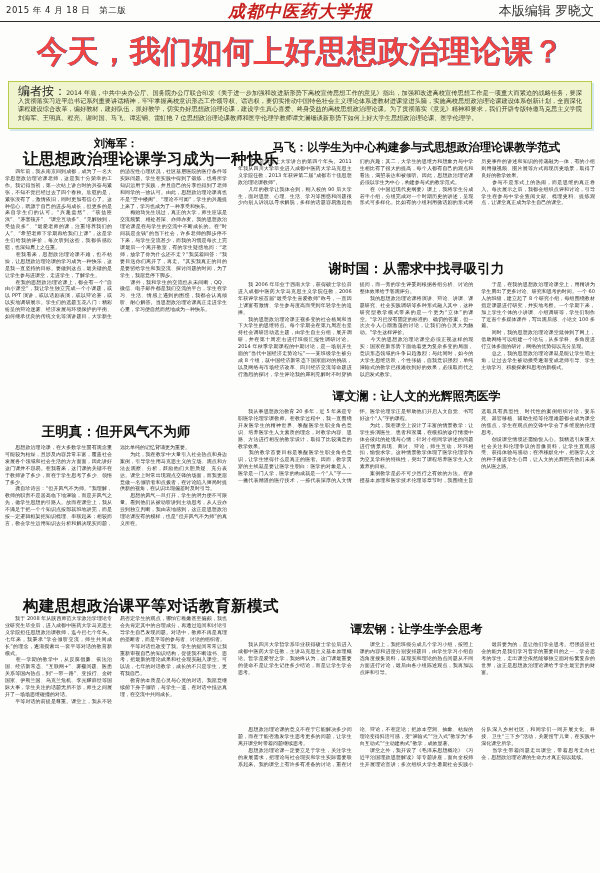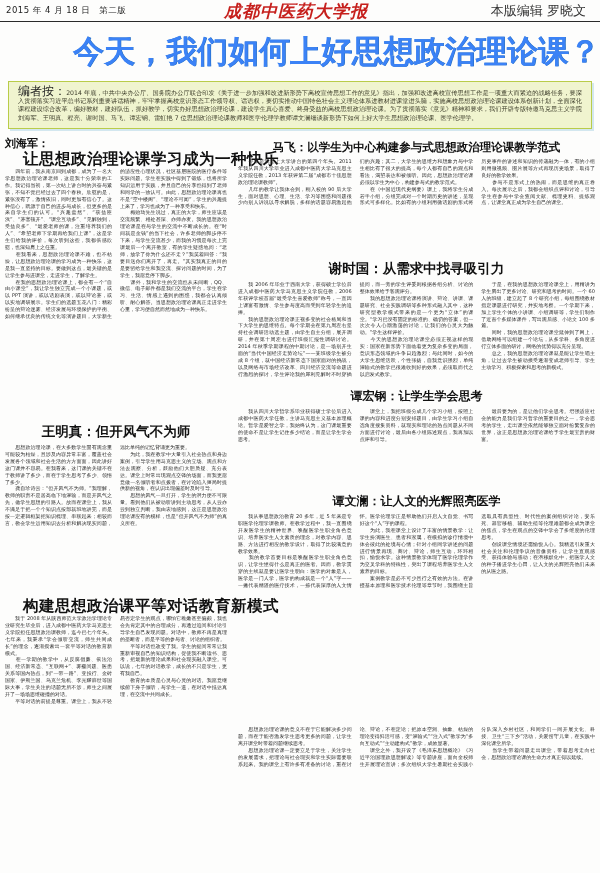--- a/index.html
+++ b/index.html
@@ -2,45 +2,45 @@
 <html><head>
 <meta charset="utf-8">
 <style>
   * { margin:0; padding:0; box-sizing:border-box; }
   html,body { width:600px; background:#e9e9e9; -webkit-text-size-adjust:none; }
   body { font-family:"DejaVu Sans", sans-serif; }
   .page { width:600px; height:873px; background:#fdfdfc; overflow:hidden; position:relative; }
 
   
   .topbar { display:flex; align-items:center; justify-content:space-between;
-            padding:3px 14px 2px 6px; height:22px; border-bottom:1.5px solid #2a2a2a; }
+            padding:3px 6px 2px 6px; height:22px; border-bottom:1.5px solid #2a2a2a; }
   .dateline { font-size:8.5px; color:#222; letter-spacing:.5px; white-space:nowrap; width:170px; }
   .masthead { font-size:17px; font-weight:900; font-style:italic; color:#c6201d;
               font-family:"DejaVu Serif", serif; letter-spacing:1px; white-space:nowrap;text-align:right; }
   .editorline { font-size:13px; color:#333; width:170px; text-align:right; white-space:nowrap; }
 
   
-  .headline { text-align:right; font-size:31px; font-weight:900; color:#3b82f6;
+  .headline { text-align:center; font-size:31px; font-weight:900; color:#ef4444;
               letter-spacing:0; padding:9px 0 6px 0; white-space:nowrap;
               font-family:"DejaVu Sans", sans-serif; text-shadow:.5px 0 #1e68b3; }
 
   
   .notebox { margin:2px 8px 6px 8px; background:#f0f4cf; border:1.5px solid #b9cc49;
              box-shadow:2px 2px 0 #d3e7ef; padding:5px 9px 6px 9px; min-height:48px; }
   .notebox .note-text { font-size:6.2px; line-height:8.2px; color:#3a3a28; text-align:justify; }
   .notebox .note-label { font-weight:normal; color:#1f1f1f; font-size:12px; }
 
   
   .main { display:flex; padding:2px 5px 0 5px; gap:11px; height:742px; overflow:hidden; }
   .zone-left  { width:222px; flex:none; }
   .zone-right { flex:1; min-width:0; }
 
   .art { margin-bottom:5px; }
   .hdr-author { font-size:11px; font-weight:bold; color:#111;
-                font-family:"DejaVu Serif", serif; line-height:13px; }
+                font-family:"DejaVu Serif", serif; line-height:13px;text-align:center; }
   .hdr-title-big { font-size:15.5px; font-weight:bold; color:#111; letter-spacing:.5px;
                    font-family:"DejaVu Serif", serif; line-height:18px; padding-left:18px;
                    white-space:nowrap; }
   .hdr-center { text-align:center; font-weight:bold; color:#111; font-family:"DejaVu Serif", serif;
                 margin:3px 0 3px 0; white-space:nowrap; }
   .hdr-center.s14 { font-size:13.5px; }
   .hdr-center.s12 { font-size:12px; }
   .hdr-center.s11 { font-size:11.5px; }
 
   .body-cols { font-size:5px; line-height:6.9px; color:#2c2c2c; text-align:justify;
@@ -116,33 +116,33 @@
         <div class="body-cols cols3 h102">　　我 2006 年毕业于西南大学，获得硕士学位后进入成都中医药大学马克思主义学院任教，2006 年获评学校首届“最受学生喜爱教师”称号，一直因上课富有激情、学生参与度高而受到年轻学生的追捧。
 　　我的思想政治理论课正视多变的社会格局和当下大学生的思维特点。每个学期会在第九周左右坚持社会调研活动选主题，由学生自主分组，展开调研，并在第十周左右进行班级汇报性调研讨论。2014 年秋季学期课程的中期讨论，是一场别开生面的“当代中国经济走势论坛”——某班级学生被分成 8 个组，就中国经济新常态下国家面对的挑战，以及网络与市场经济改革、四川经济交流等命题进行激烈的探讨，学生评论我的犀利见解时不时穿插提问，而一旁的学生评委则根据各组分析、讨论的整体效果给予客观评分。
 　　我的思想政治理论课将演讲、辩论、讲课、课题研究、社会实践调研等多种形式融入其中，这种研究型教学模式带来的是一个更为“立体”的课堂。“学习已没有固定的标准的、确切的答案，但一次次令人心潮激荡的讨论，让我们的心灵大为触动。”学生这样评价。
 　　今天的思想政治理论课堂必须正视这样的现实：国家在新形势下面临着更为复杂多变的局面，意识形态领域的斗争日趋激烈；与此同时，如今的大学生思维活跃，个性张扬，自我意识强烈，单纯灌输式的教学已很难收到好的效果，必须取而代之以启发式教学。
 　　于是，在我的思想政治理论课堂上，用精讲为学生腾出了更多讨论、研究和思考的时间。一个 60 人的班级，建立起了 8 个研究小组，每组围绕教材指定课题进行研究，并实地考察。一个学期下来，加上学生个体的小讲课、小组调研等，学生们制作了近百个多媒体课件，写出观后感、小论文 100 多篇。
 　　同时，我的思想政治理论课堂延伸到了网上，借助网络可以组建一个论坛，从多学科、多角度进行立体多面的研讨，网络的优势得以充分呈现。
 　　总之，我的思想政治理论课就是能让学生唱主角，让过去学生被动接受逐渐变成老师引导、学生主动学习、积极探索和思考的新模式。</div>
       </div>
 
       <div class="art">
-        <div class="hdr-center s12"><span>谭宏钢：</span><span>让学生学会思考</span></div>
-        <div class="body-cols cols3 h80">　　我从四川大学哲学系毕业获得硕士学位后进入成都中医药大学任教，主讲马克思主义基本原理概论。哲学是爱智之学，我始终认为，这门课最重要的使命不是让学生记住多少结论，而是让学生学会思考。
-　　课堂上，我把班级分成几个学习小组，按照上课的内容和进度分别安排题目，由学生学习小组自选角度搜集资料，就现实和理论的热点问题从不同方面进行讨论，最后由各小组陈述观点，我再加以点评和引导。
-　　最后要为的，是让他们学会思考。增强适应社会的能力是我们学习哲学的重要目的之一，学会思考的学生，走出课堂依然能够独立面对纷繁复杂的世界，这正是思想政治理论课给予学生最宝贵的财富。</div>
-      </div>
-
-      <div class="art">
         <div class="hdr-center s12"><span>谭文澜：</span><span>让人文的光辉照亮医学</span></div>
         <div class="body-cols cols3 h208">　　我从事思想政治教育 20 多年，近 5 年来是专职医学伦理学课教师。在教学过程中，我一直围绕开发医学生的精神世界、唤醒医学生职业角色意识、培养医学生人文素质的理念，对教学内容、思路、方法进行相应的教学设计，取得了比较满意的教学效果。
 　　我的教学首要目标是唤醒医学生职业角色意识，让学生懂得什么是真正的医者。因而，教学贯穿的主线就是要让医学生明白：医学的对象是人，医学是一门人学，医学的构成就是一个“人”字——一撇代表精湛的医疗技术，一捺代表深厚的人文情怀。医学伦理学正是帮助他们开启人文自觉、书写好这个“人”字的课程。
 　　为此，我在课堂上设计了丰富的情景教学：让学生扮演医生、患者和家属，在模拟的诊疗情境中体会彼此的处境与心情；针对小组同学讲述的问题进行情景再现、商讨、辩论，师生互动，环环相扣，愉悦求学。这种情景教学体现了医学伦理学作为交叉学科的特殊性，突出了课程培养医学生人文素养的目标。
 　　案例教学是必不可少且行之有效的方法。在讲授基本原理和医学技术伦理等章节时，我围绕主旨选取具有典型性、时代性的案例组织讨论，安乐死、器官移植、辅助生殖等伦理难题都会成为课堂的焦点，学生在观点的交锋中学会了多维度的伦理思考。
 　　创设课堂情境还需愉悦人心。我精选引发重大社会关注和伦理争议的音像资料，让学生直观感受、获得体验与感动；在潜移默化中，把医学人文的种子播进学生心田，让人文的光辉照亮他们未来的从医之路。</div>
+      </div>
+
+      <div class="art">
+        <div class="hdr-center s12"><span>谭宏钢：</span><span>让学生学会思考</span></div>
+        <div class="body-cols cols3 h80">　　我从四川大学哲学系毕业获得硕士学位后进入成都中医药大学任教，主讲马克思主义基本原理概论。哲学是爱智之学，我始终认为，这门课最重要的使命不是让学生记住多少结论，而是让学生学会思考。
+　　课堂上，我把班级分成几个学习小组，按照上课的内容和进度分别安排题目，由学生学习小组自选角度搜集资料，就现实和理论的热点问题从不同方面进行讨论，最后由各小组陈述观点，我再加以点评和引导。
+　　最后要为的，是让他们学会思考。增强适应社会的能力是我们学习哲学的重要目的之一，学会思考的学生，走出课堂依然能够独立面对纷繁复杂的世界，这正是思想政治理论课给予学生最宝贵的财富。</div>
       </div>
 
       <div class="art">
         <div class="body-cols cols3 h90">　　思想政治理论课的意义不在于它能解决多少问题，而在于能否激发学生思考更多的问题，让学生离开课堂时带着问题继续思考。
 　　思想政治理论课一定要立足于学生，关注学生的发展需求，把理论与社会现实和学生实际需要联系起来。我的课堂上有许多有准备的讨论，重在讨论、辩论，不在定论；把原本空洞、抽象、枯燥的理论变得鲜活可感，变“灌输式”“注入式”教学为“多向互动式”“主动建构式”教学，成效显著。
 　　课堂之外，我开设了《毛泽东思想概论》《习近平治国理政思想解读》等专题讲座，面向全校师生开展理论宣讲；多次组织大学生暑期社会实践小分队深入乡村社区，和同学们一同开展文化、科技、卫生“三下乡”活动，关爱留守儿童，在实践中深化课堂所学。
 　　当学生带着问题走出课堂，带着思考走向社会，思想政治理论课的生命力才真正得以延续。</div>
       </div>
     </div>
   </div>

